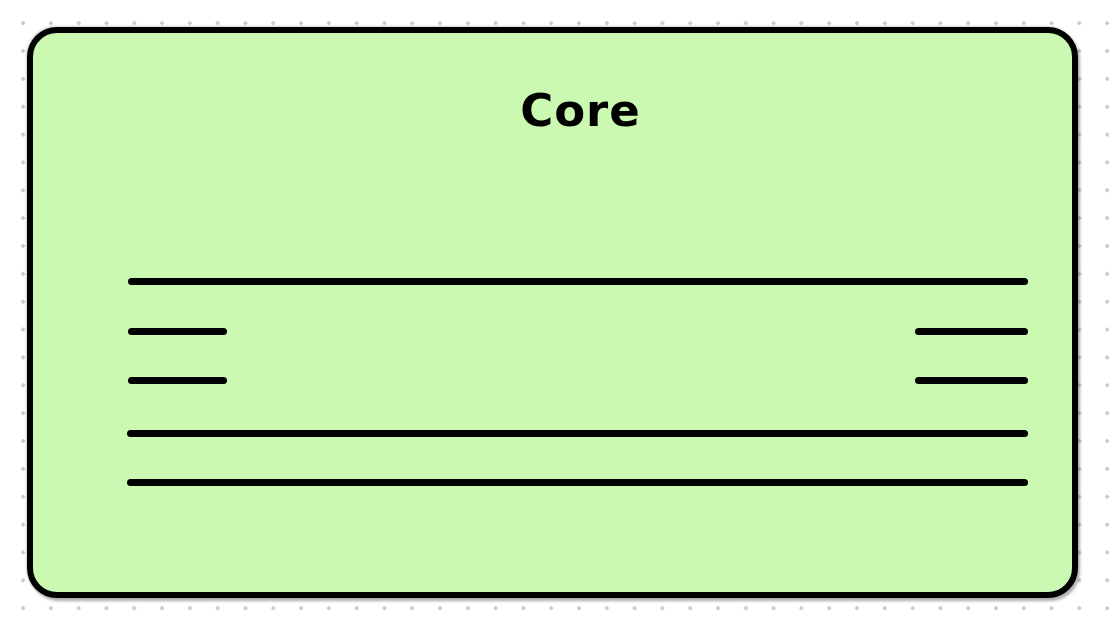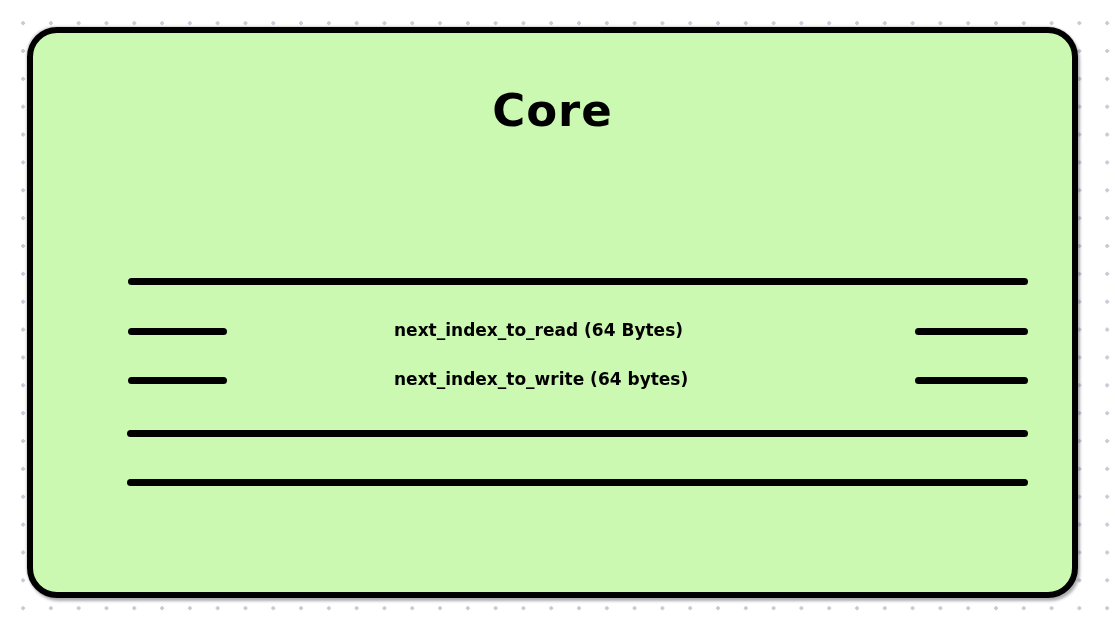--- a/index.html
+++ b/index.html
@@ -40,20 +40,21 @@
     position: absolute;
     left: 27px;
     top: 84px;
     width: 1051px;
     text-align: center;
     font-size: 45px;
     font-weight: 700;
     letter-spacing: 1px;
     color: var(--stroke, #000000);
     white-space: nowrap;
+    padding-left: 28px;
   }
 
   .cache-label {
     position: absolute;
     left: 44px;
     top: 228px;
     font-size: 24px;
     font-weight: 700;
     color: var(--stroke, #000000);
     white-space: nowrap;
@@ -91,24 +92,22 @@
 <div class="canvas">
 
   <div class="core-box"></div>
 
   <div class="core-title">Core</div>
 
 
   <div class="hline line-top"></div>
 
   <div class="hline row1-left"></div>
-  <div class="row-label row1">next_index_to_read (64 Bytes)</div>
   <div class="hline row1-right"></div>
 
   <div class="hline row2-left"></div>
-  <div class="row-label row2">next_index_to_write (64 bytes)</div>
   <div class="hline row2-right"></div>
 
   <div class="hline line-mid"></div>
 
   <div class="hline line-bottom"></div>
 
 </div>
 
 </body></html>

